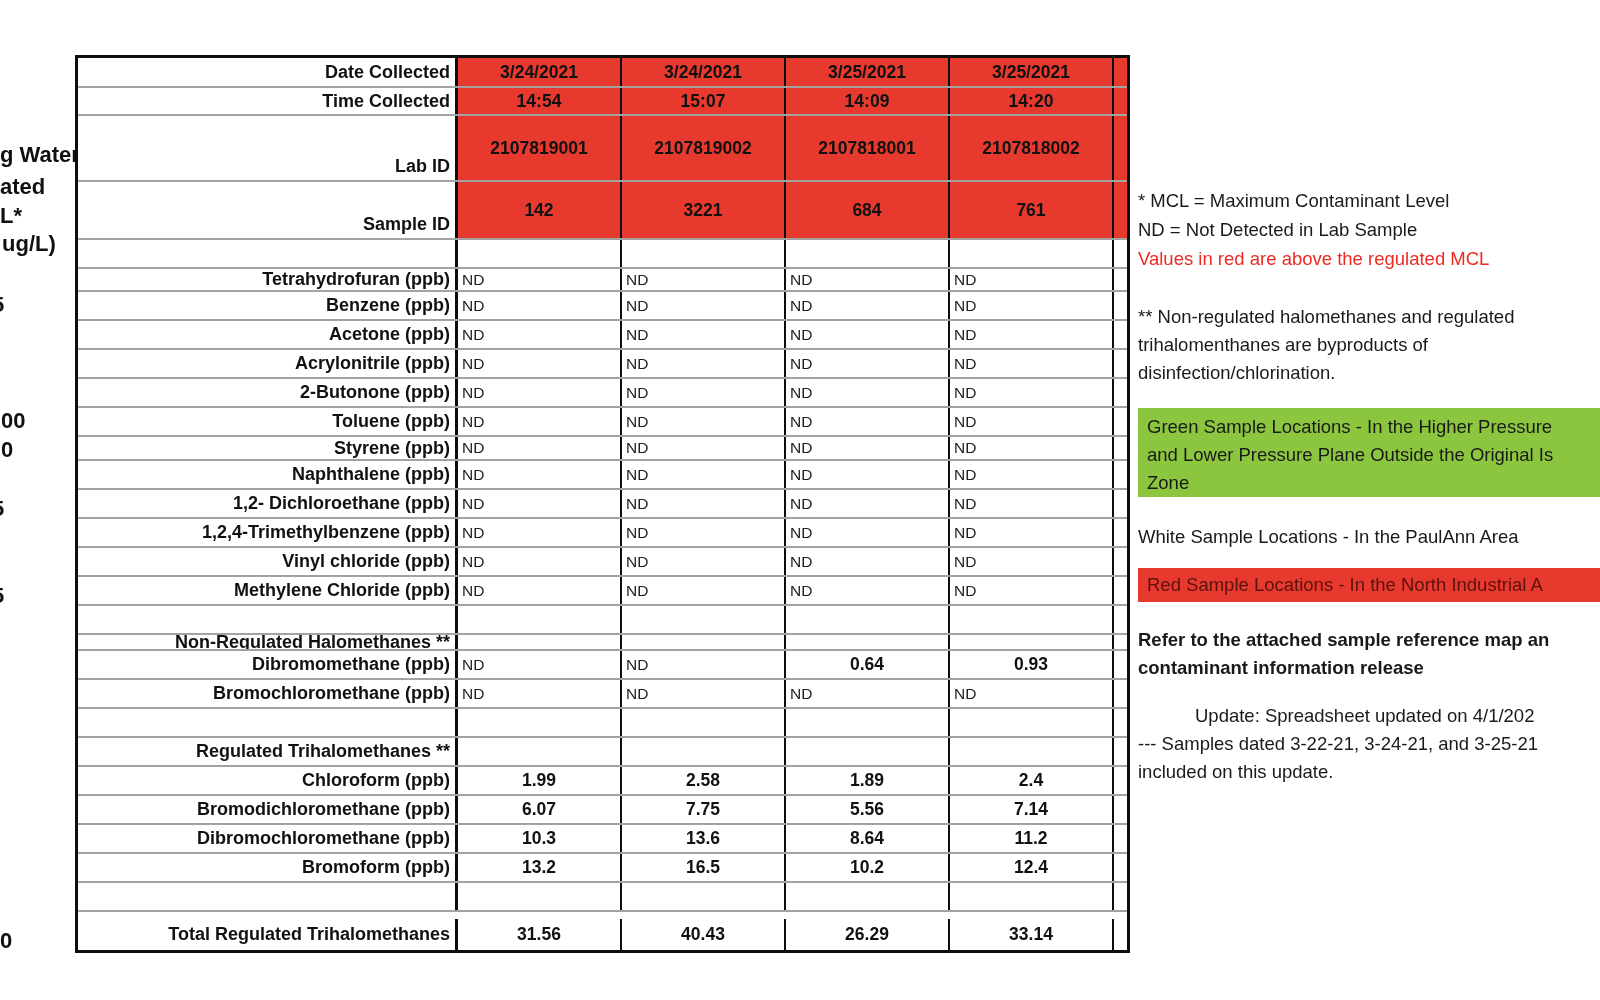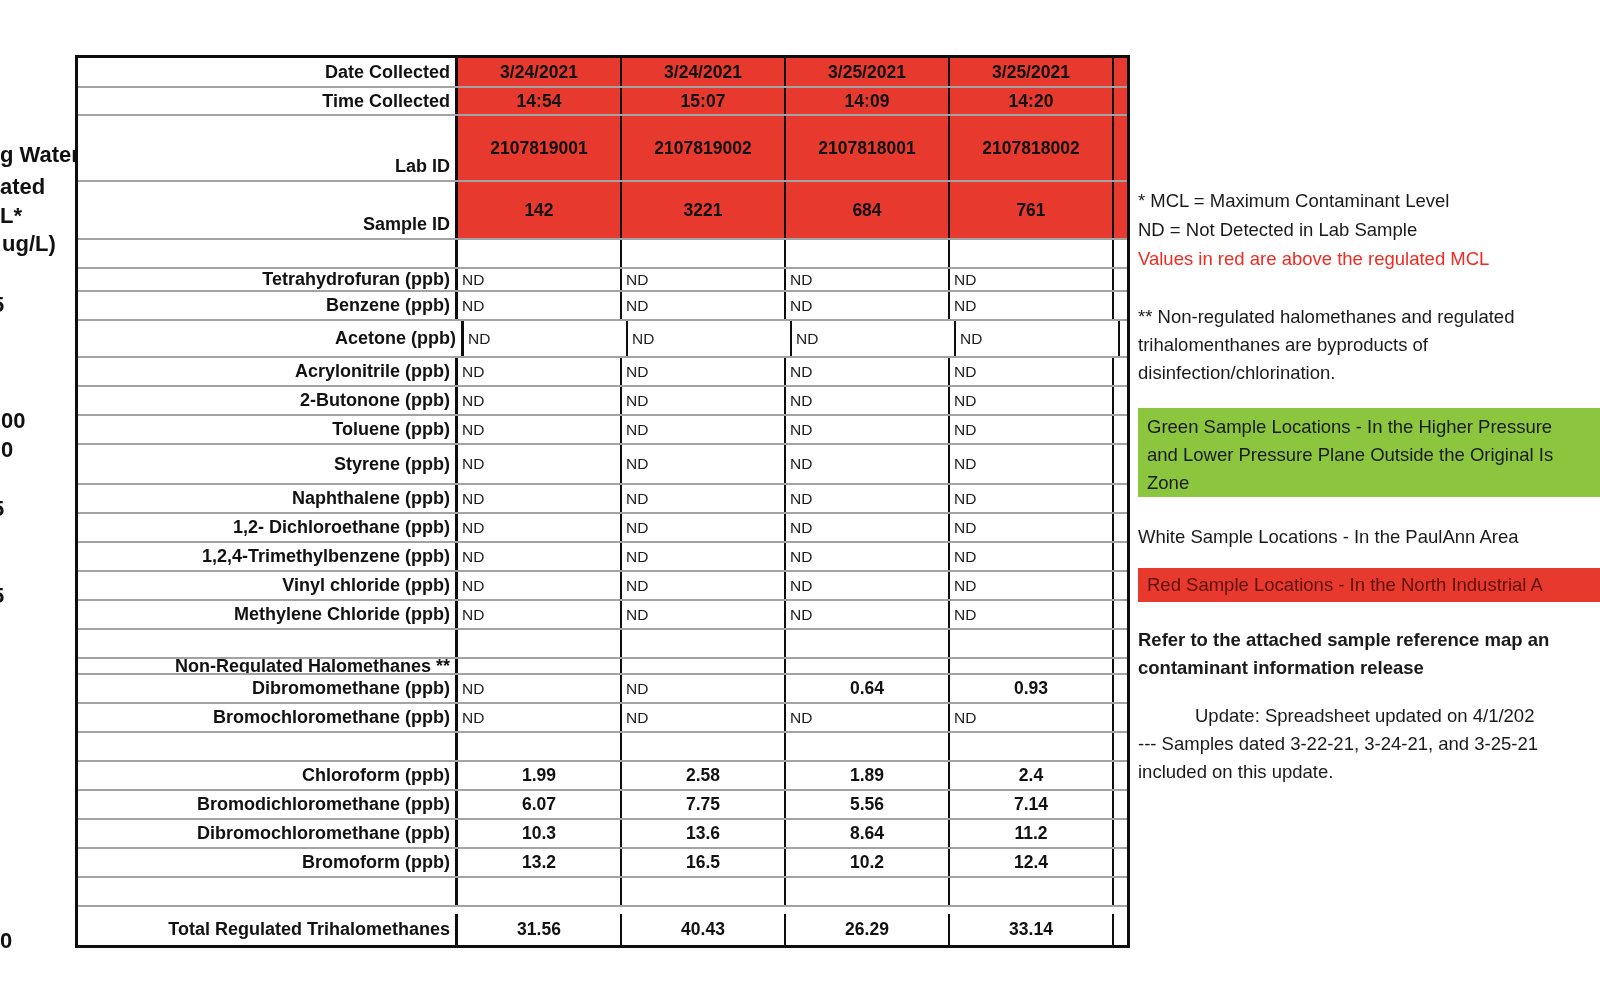--- a/index.html
+++ b/index.html
@@ -115,21 +115,21 @@
       <div class="cell vcell sliver"></div>
     </div>
     <div class="trow" style="height: 29px;">
       <div class="cell lcell">Benzene (ppb)</div>
       <div class="cell vcell nd">ND</div>
       <div class="cell vcell nd">ND</div>
       <div class="cell vcell nd">ND</div>
       <div class="cell vcell nd">ND</div>
       <div class="cell vcell sliver"></div>
     </div>
-    <div class="trow" style="height: 37px; padding-left: 6px;">
+    <div class="trow" style="height: 29px;">
       <div class="cell lcell">Acetone (ppb)</div>
       <div class="cell vcell nd">ND</div>
       <div class="cell vcell nd">ND</div>
       <div class="cell vcell nd">ND</div>
       <div class="cell vcell nd">ND</div>
       <div class="cell vcell sliver"></div>
     </div>
     <div class="trow" style="height: 29px;">
       <div class="cell lcell">Acrylonitrile (ppb)</div>
       <div class="cell vcell nd">ND</div>
@@ -147,21 +147,21 @@
       <div class="cell vcell sliver"></div>
     </div>
     <div class="trow" style="height: 29px;">
       <div class="cell lcell">Toluene (ppb)</div>
       <div class="cell vcell nd">ND</div>
       <div class="cell vcell nd">ND</div>
       <div class="cell vcell nd">ND</div>
       <div class="cell vcell nd">ND</div>
       <div class="cell vcell sliver"></div>
     </div>
-    <div class="trow" style="height: 40px;">
+    <div class="trow" style="height: 24px;">
       <div class="cell lcell">Styrene (ppb)</div>
       <div class="cell vcell nd">ND</div>
       <div class="cell vcell nd">ND</div>
       <div class="cell vcell nd">ND</div>
       <div class="cell vcell nd">ND</div>
       <div class="cell vcell sliver"></div>
     </div>
     <div class="trow" style="height: 29px;">
       <div class="cell lcell">Naphthalene (ppb)</div>
       <div class="cell vcell nd">ND</div>
@@ -229,20 +229,28 @@
     <div class="trow" style="height: 29px;">
       <div class="cell lcell">Bromochloromethane (ppb)</div>
       <div class="cell vcell nd">ND</div>
       <div class="cell vcell nd">ND</div>
       <div class="cell vcell nd">ND</div>
       <div class="cell vcell nd">ND</div>
       <div class="cell vcell sliver"></div>
     </div>
     <div class="trow" style="height: 29px;">
       <div class="cell lcell"></div>
+      <div class="cell vcell"></div>
+      <div class="cell vcell"></div>
+      <div class="cell vcell"></div>
+      <div class="cell vcell"></div>
+      <div class="cell vcell sliver"></div>
+    </div>
+    <div class="trow" style="height: 29px;">
+      <div class="cell lcell">Regulated Trihalomethanes **</div>
       <div class="cell vcell"></div>
       <div class="cell vcell"></div>
       <div class="cell vcell"></div>
       <div class="cell vcell"></div>
       <div class="cell vcell sliver"></div>
     </div>
     <div class="trow" style="height: 29px;">
       <div class="cell lcell">Chloroform (ppb)</div>
       <div class="cell vcell num">1.99</div>
       <div class="cell vcell num">2.58</div>

